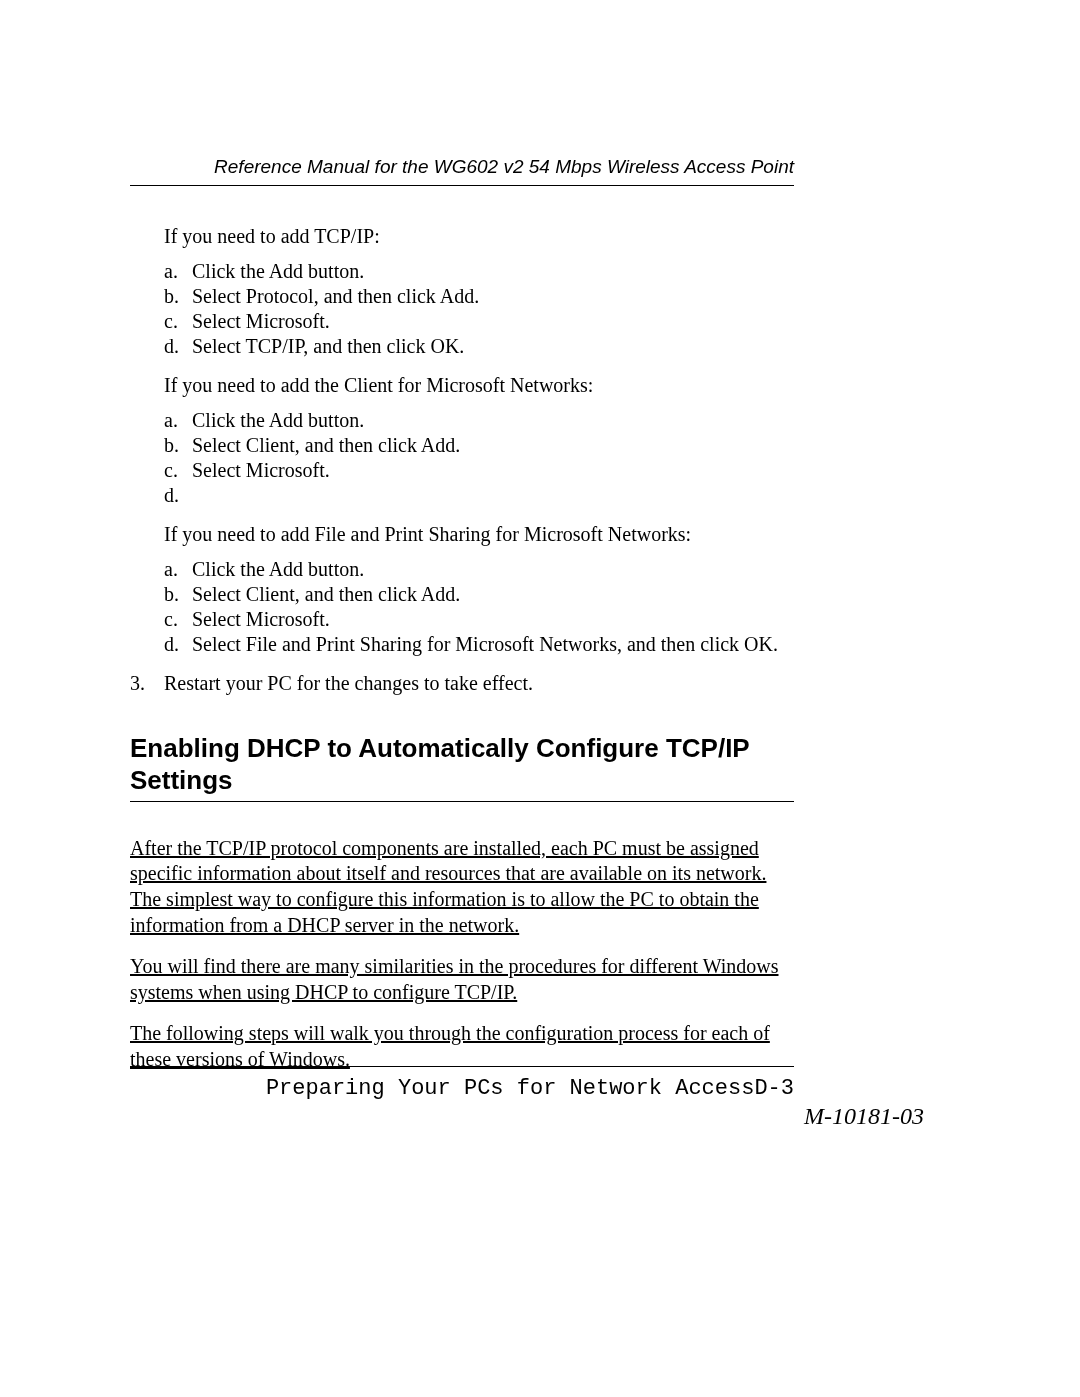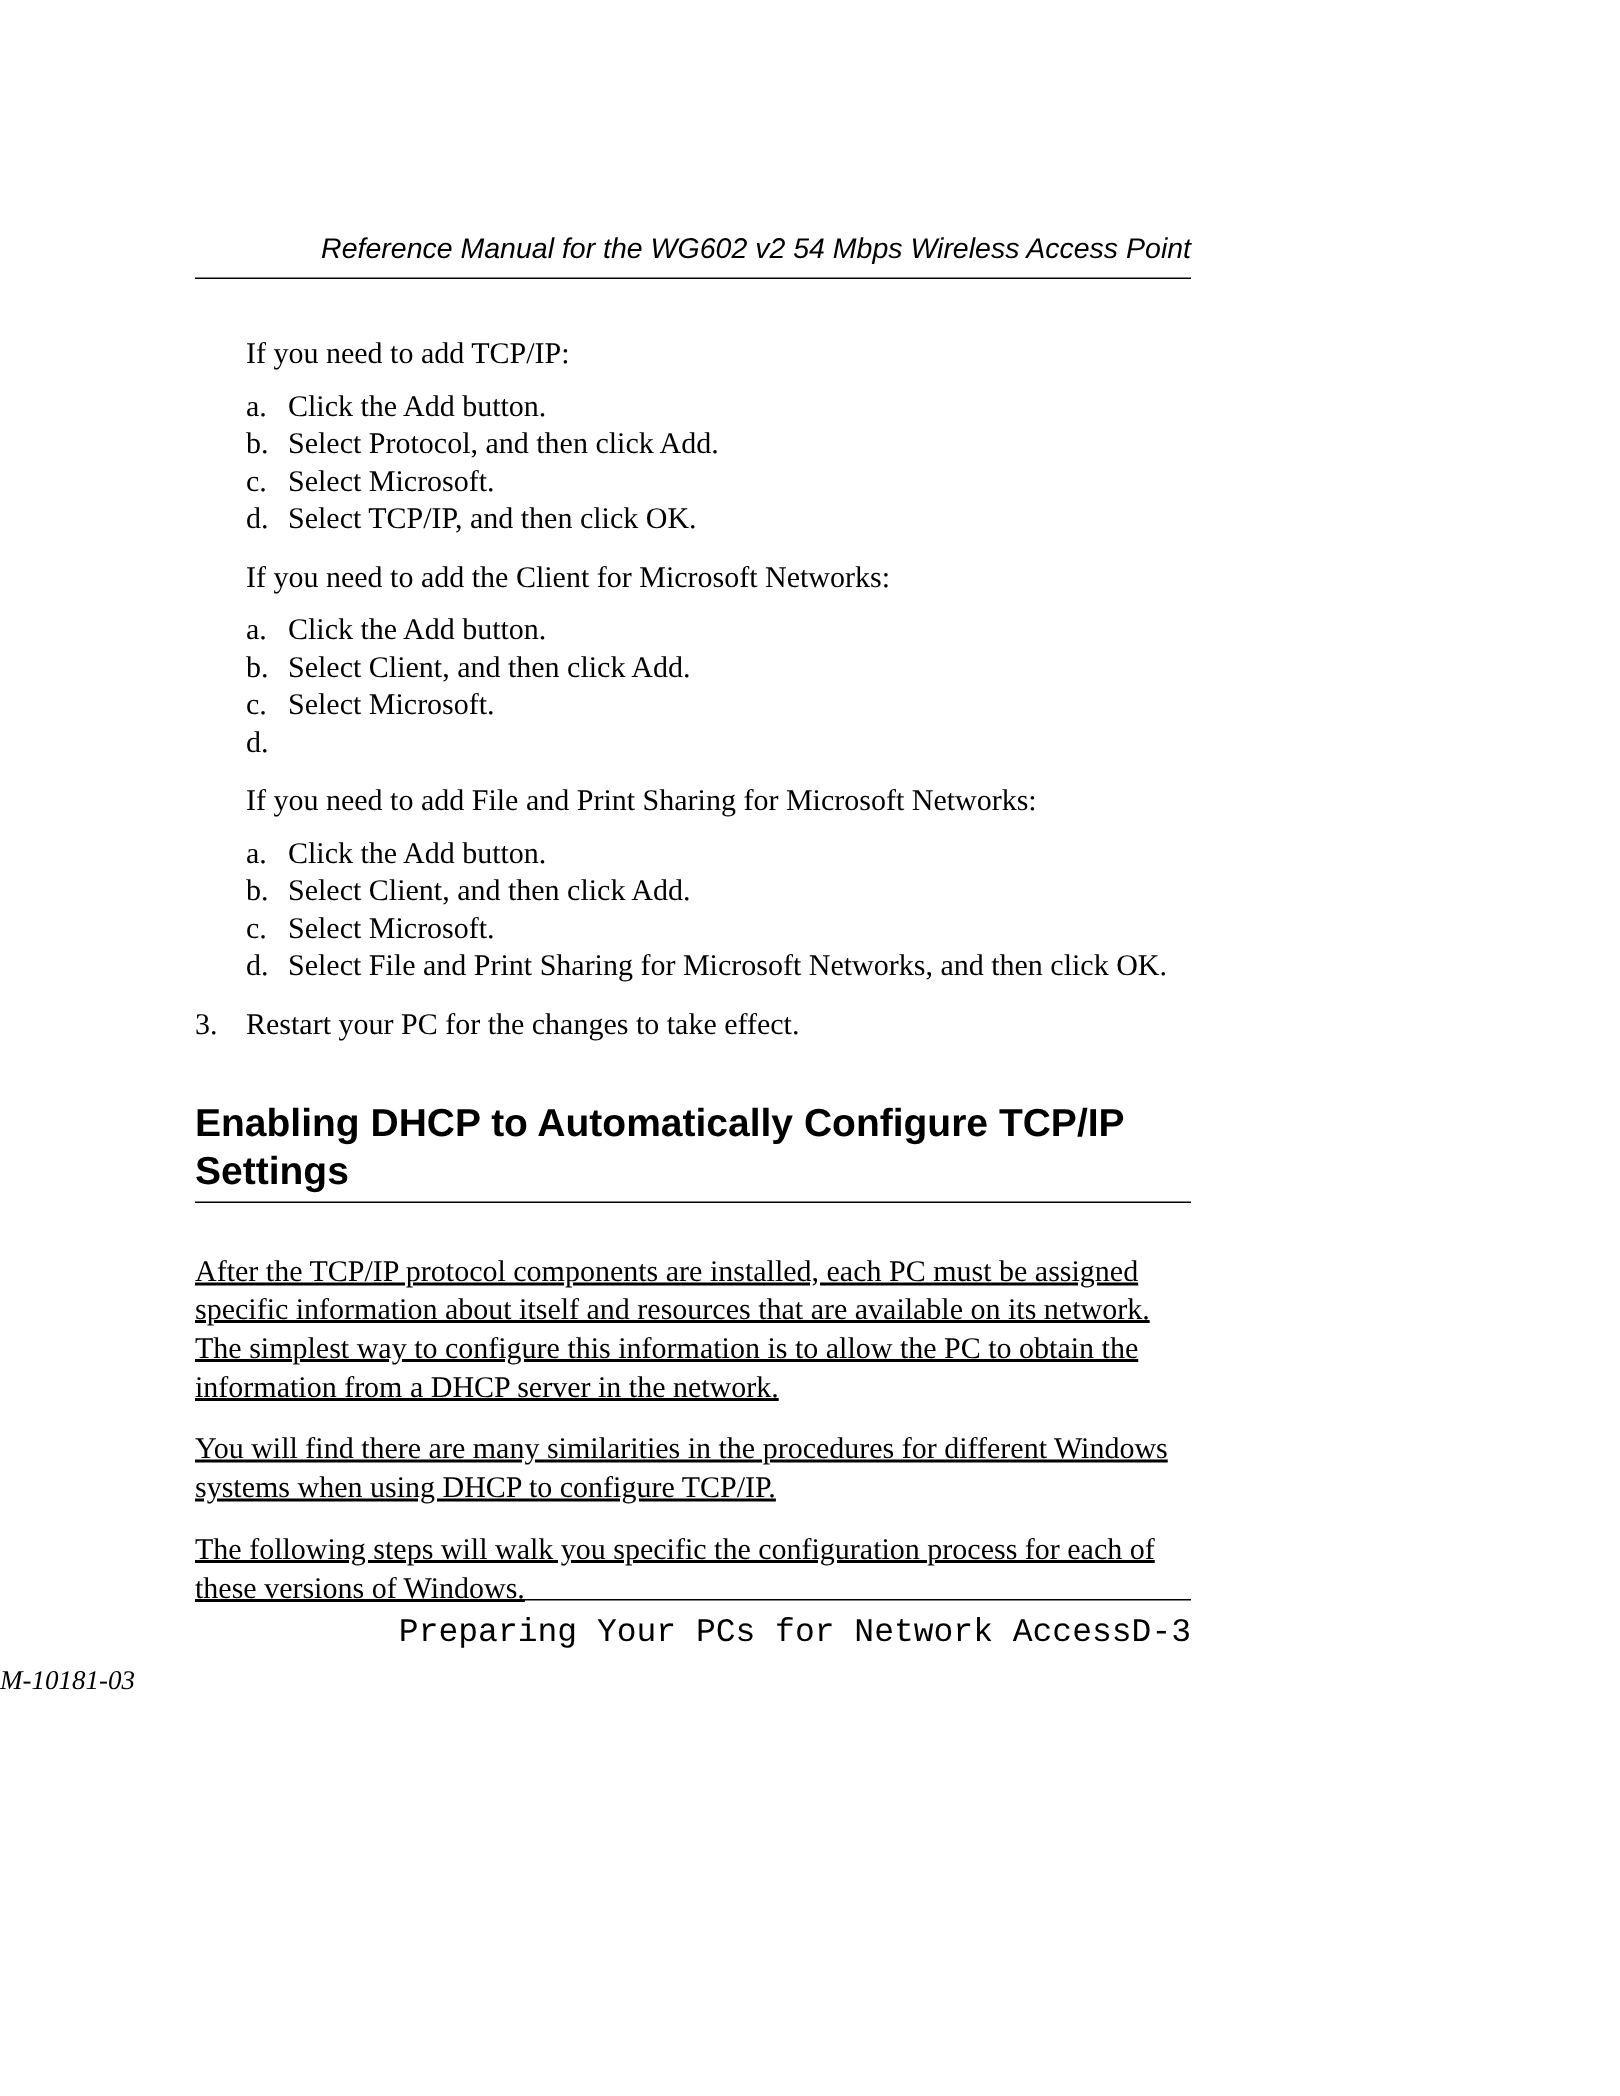--- a/index.html
+++ b/index.html
@@ -81,23 +81,23 @@
     padding-top: 8px;
     font-family: Liberation Mono, monospace;
     font-size: 22px;
     display: flex;
     justify-content: flex-end;
   }
   .docnum {
     position: absolute;
     left: 0; right: 0;
     bottom: 266px;
-    text-align: left;
+    text-align: right;
     font-style: italic;
-    font-size: 18px;
+    font-size: 24px;
   }
 </style>
 </head>
 <body>
 
 <div class="page">
 
   <div class="header-rule">
     <span>Reference Manual for the WG602 v2 54 Mbps Wireless Access Point</span>
   </div>
@@ -168,21 +168,21 @@
     <div class="li">
       <span class="marker">3.</span>
       <span>Restart your PC for the changes to take effect.</span>
     </div>
   </div>
 
   <div class="section-heading">Enabling DHCP to Automatically Configure TCP/IP Settings</div>
 
   <p class="body-para">After the TCP/IP protocol components are installed, each PC must be assigned specific information about itself and resources that are available on its network. The simplest way to configure this information is to allow the PC to obtain the information from a DHCP server in the network.</p>
   <p class="body-para">You will find there are many similarities in the procedures for different Windows systems when using DHCP to configure TCP/IP.</p>
-  <p class="body-para">The following steps will walk you specific the configuration process for each of these versions of Windows.</p>
+  <p class="body-para">The following steps will walk you through the configuration process for each of these versions of Windows.</p>
 
   <div class="footer">
     <span>Preparing Your PCs for Network Access</span>
     <span>D-3</span>
   </div>
   <div class="docnum">M-10181-03</div>
 
 </div>
 
 </body></html>

